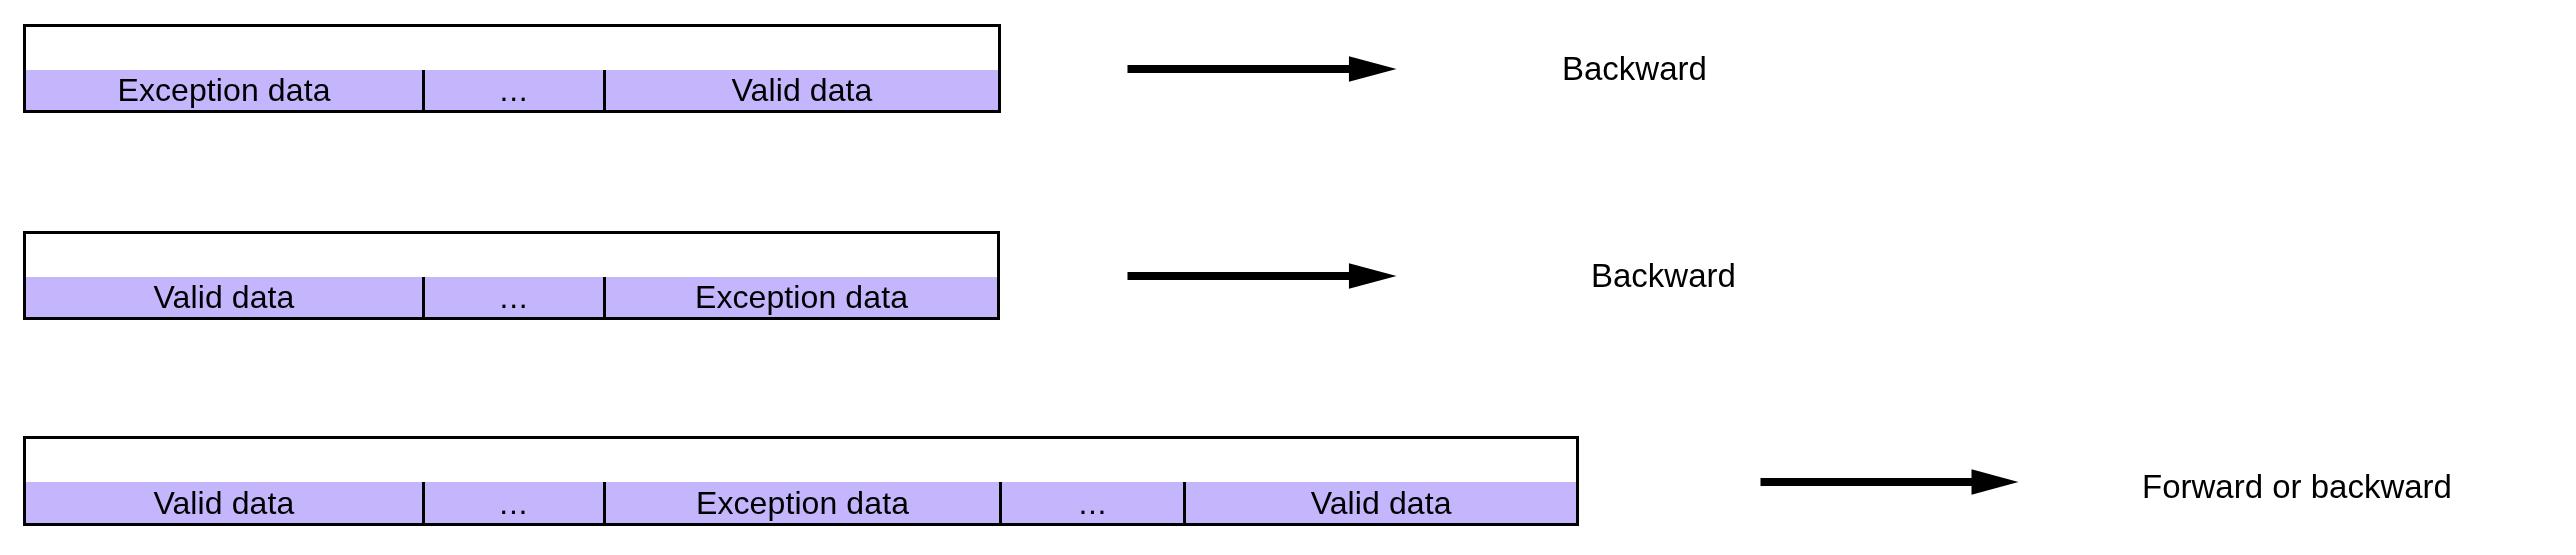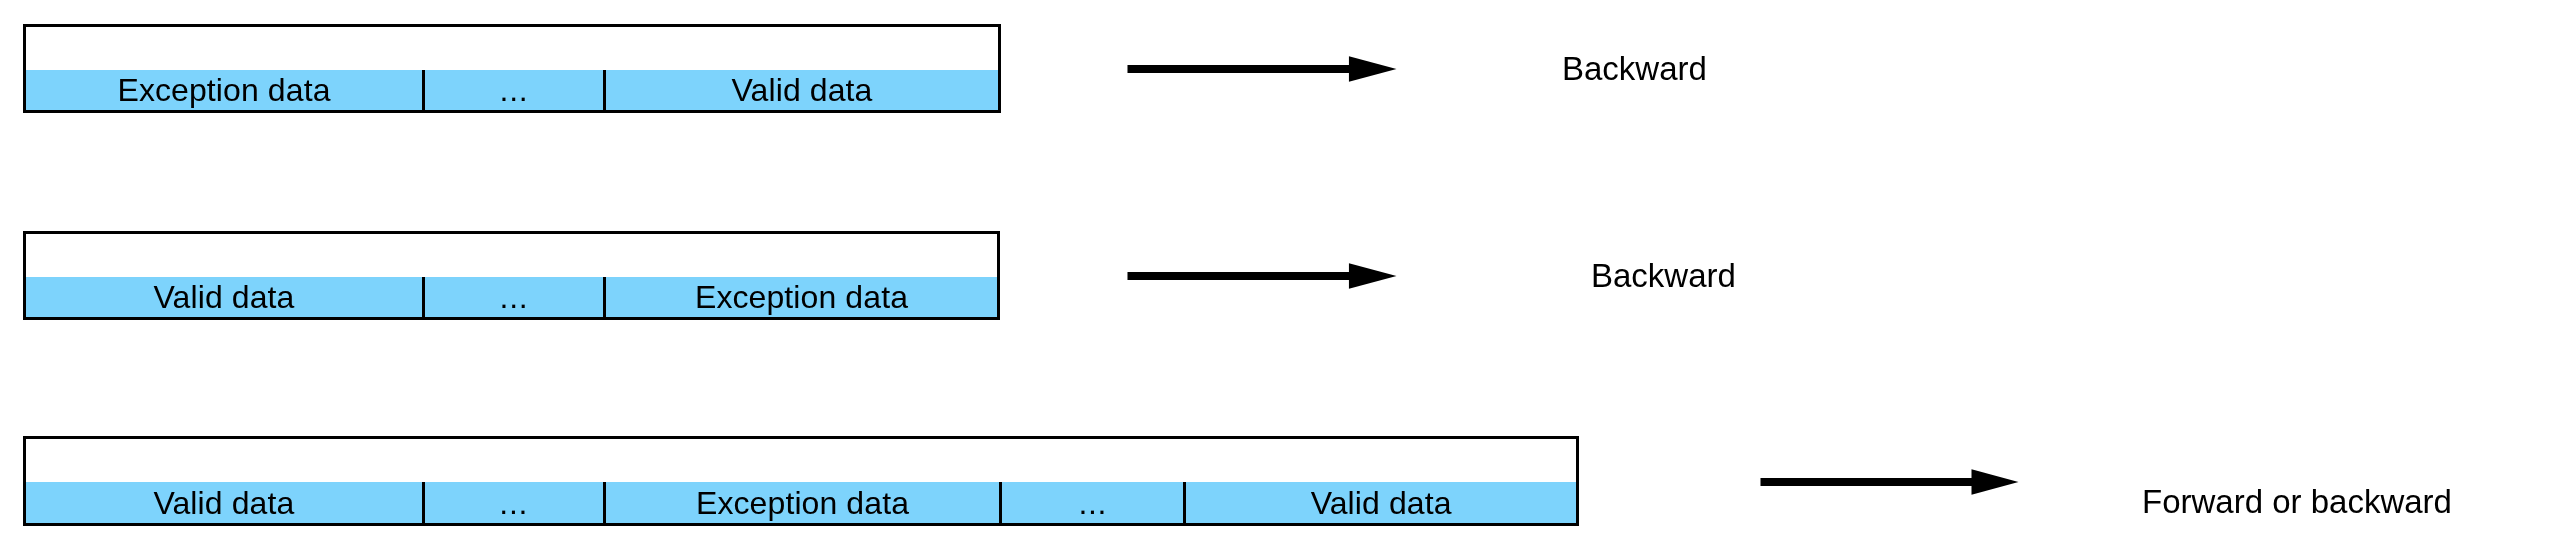--- a/index.html
+++ b/index.html
@@ -29,21 +29,21 @@
     border: 3px solid #000000;
     background: #ffffff;
   }
 
   .cell {
     position: relative;
     box-sizing: border-box;
     display: flex;
     align-items: center;
     justify-content: center;
-    background: #7dd3fc;
+    background: #c4b5fd;
     border-right: 3px solid #000000;
     margin-top: 43px;
   }
   .cell:last-child {
     border-right: 0;
   }
 
   .cell-label {
     font-size: 32px;
     line-height: 1;
@@ -89,21 +89,21 @@
   #caption-2 { left: 1591px; top: 259px; }
 
   
   #bar-3 { left: 23px; top: 436px; width: 1556px; height: 90px; }
   #bar-3 .c0 { width: 399px; }
   #bar-3 .c1 { width: 181px; }
   #bar-3 .c2 { width: 397px; }
   #bar-3 .c3 { width: 184px; }
   #bar-3 .c4 { width: 390px; }
   #arrow-3 { left: 1759px; top: 467px; width: 261px; }
-  #caption-3 { left: 2142px; top: 485px; }
+  #caption-3 { left: 2142px; top: 470px; }
 </style>
 </head>
 <body>
 
 <div id="canvas">
 
   <div id="bar-1" class="bar">
     <div class="cell c0">
       <span class="cell-label">Exception data</span>
     </div>

